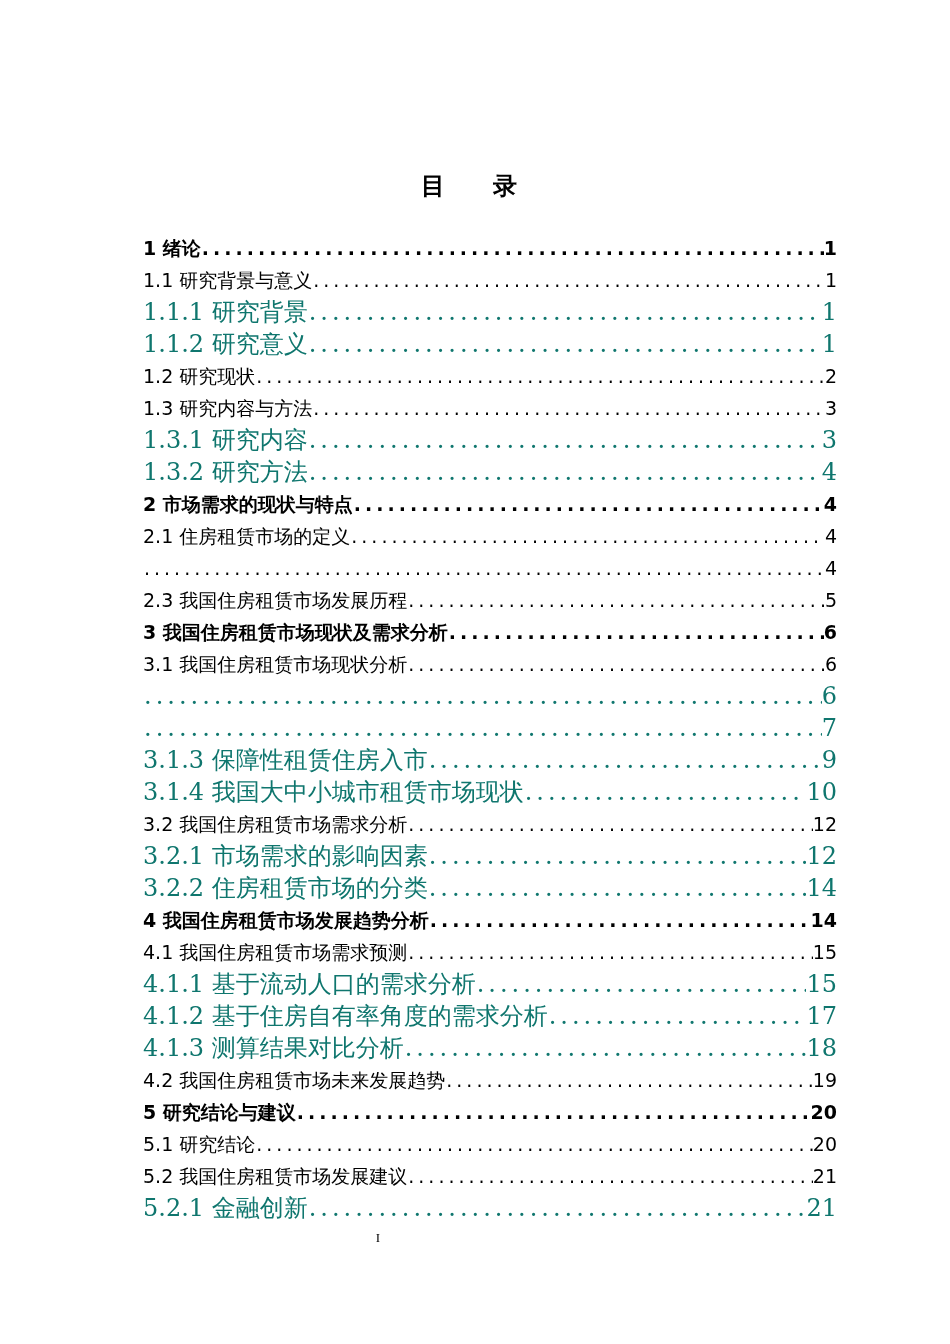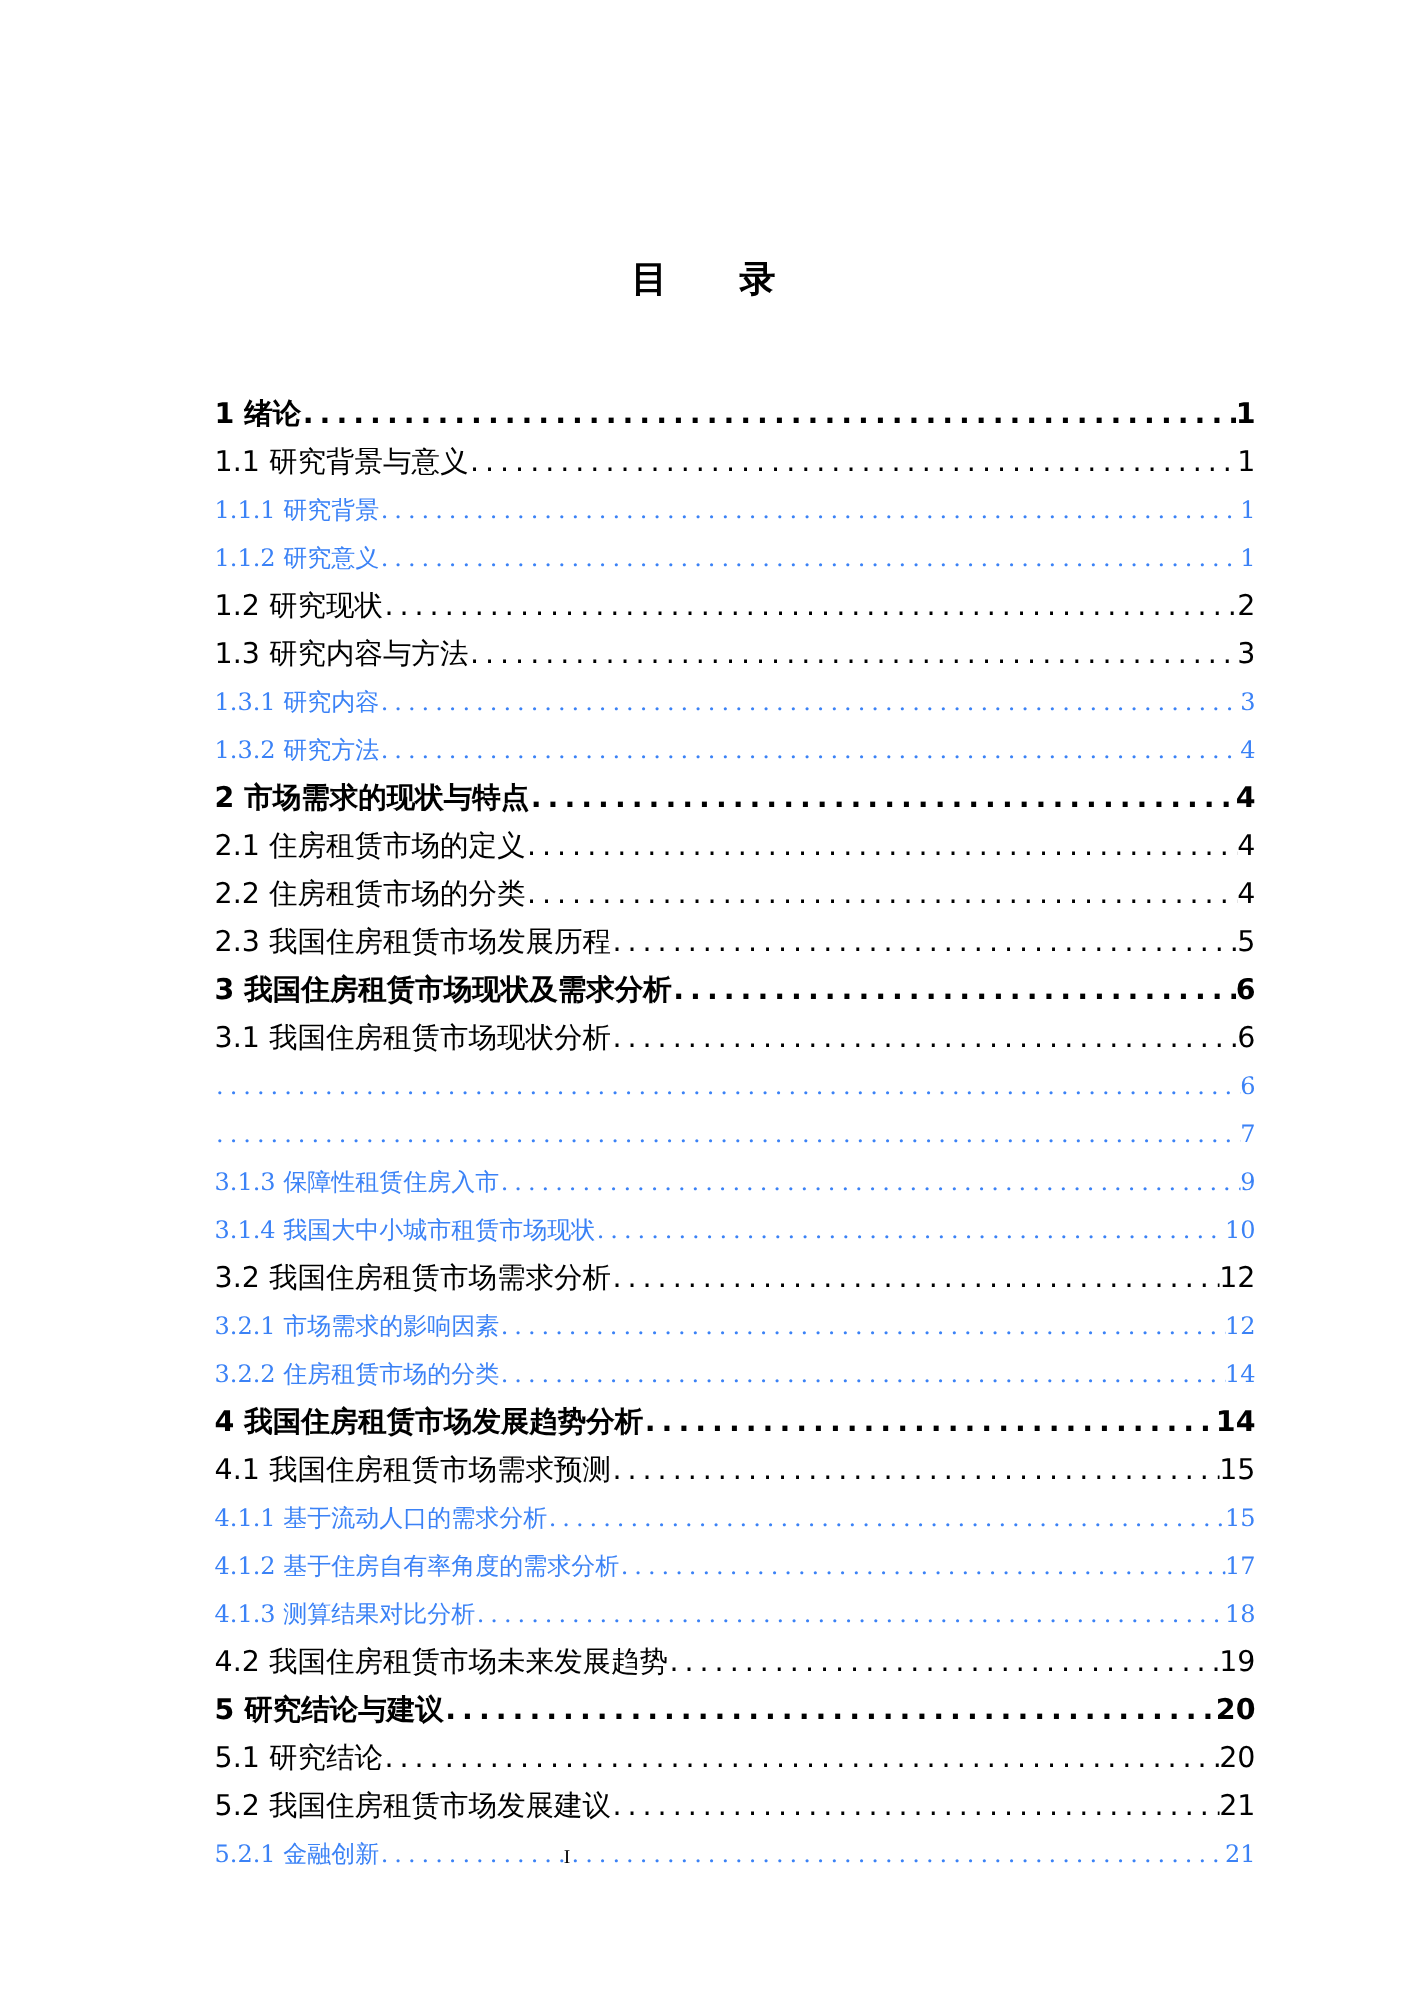--- a/index.html
+++ b/index.html
@@ -3,32 +3,32 @@
 <meta charset="utf-8">
 <style>
   html, body { margin:0; padding:0; background:#ffffff; }
   body { width:950px; height:1344px; position:relative; overflow:hidden; color:#000; }
   .title {
     position:absolute; left:0; width:938px; top:170px; text-align:center;
     font-family:"DejaVu Sans", sans-serif; font-size:24px; font-weight:bold; letter-spacing:0;
   }
   .title span { display:inline-block; }
   .title .gap { width:48px; }
-  .toc { position:absolute; left:143px; top:232px; width:694px;margin-top:28px; }
+  .toc { position:absolute; left:143px; top:232px; width:694px; }
   .row {
     display:flex; align-items:flex-end; height:32px; line-height:32px; white-space:nowrap; overflow:hidden;
   }
   .row .label { flex:0 0 auto; }
   .row .dots {
     flex:1 1 auto; overflow:hidden; white-space:nowrap; letter-spacing:4px; padding-left:1px;
   }
   .row .page { flex:0 0 auto; text-align:right; }
   .lvl1 { font-family:"DejaVu Sans", sans-serif; font-weight:bold; font-size:19px; }
   .lvl2 { font-family:"DejaVu Sans", sans-serif; font-size:19px; }
-  .lvl3 { font-family:"DejaVu Serif", serif; font-size:16px; color:#3b82f6; }
+  .lvl3 { font-family:"DejaVu Serif", serif; font-size:24px; color:#0f766e; }
   .lvl1 .dots, .lvl2 .dots { font-family:"DejaVu Sans", sans-serif; }
   .lvl3 .dots { font-family:"DejaVu Serif", serif; }
   .footer {
     position:absolute; top:1230px; left:370px; width:16px; text-align:center;
     font-family:"Liberation Serif", serif; font-size:13px;
   }
 </style>
 </head>
 <body>
 
@@ -81,21 +81,20 @@
       <span class="label"><span>2</span><span> </span><span>市场需求的现状与特点</span></span>
       <span class="dots">........................................................................................................................</span>
       <span class="page">4</span>
     </div>
     <div class="row lvl2">
       <span class="label"><span>2.1</span><span> </span><span>住房租赁市场的定义</span></span>
       <span class="dots">........................................................................................................................</span>
       <span class="page">4</span>
     </div>
     <div class="row lvl2">
-      <span class="label"><span>2.2</span><span> </span><span>住房租赁市场的分类</span></span>
       <span class="dots">........................................................................................................................</span>
       <span class="page">4</span>
     </div>
     <div class="row lvl2">
       <span class="label"><span>2.3</span><span> </span><span>我国住房租赁市场发展历程</span></span>
       <span class="dots">........................................................................................................................</span>
       <span class="page">5</span>
     </div>
     <div class="row lvl1">
       <span class="label"><span>3</span><span> </span><span>我国住房租赁市场现状及需求分析</span></span>

